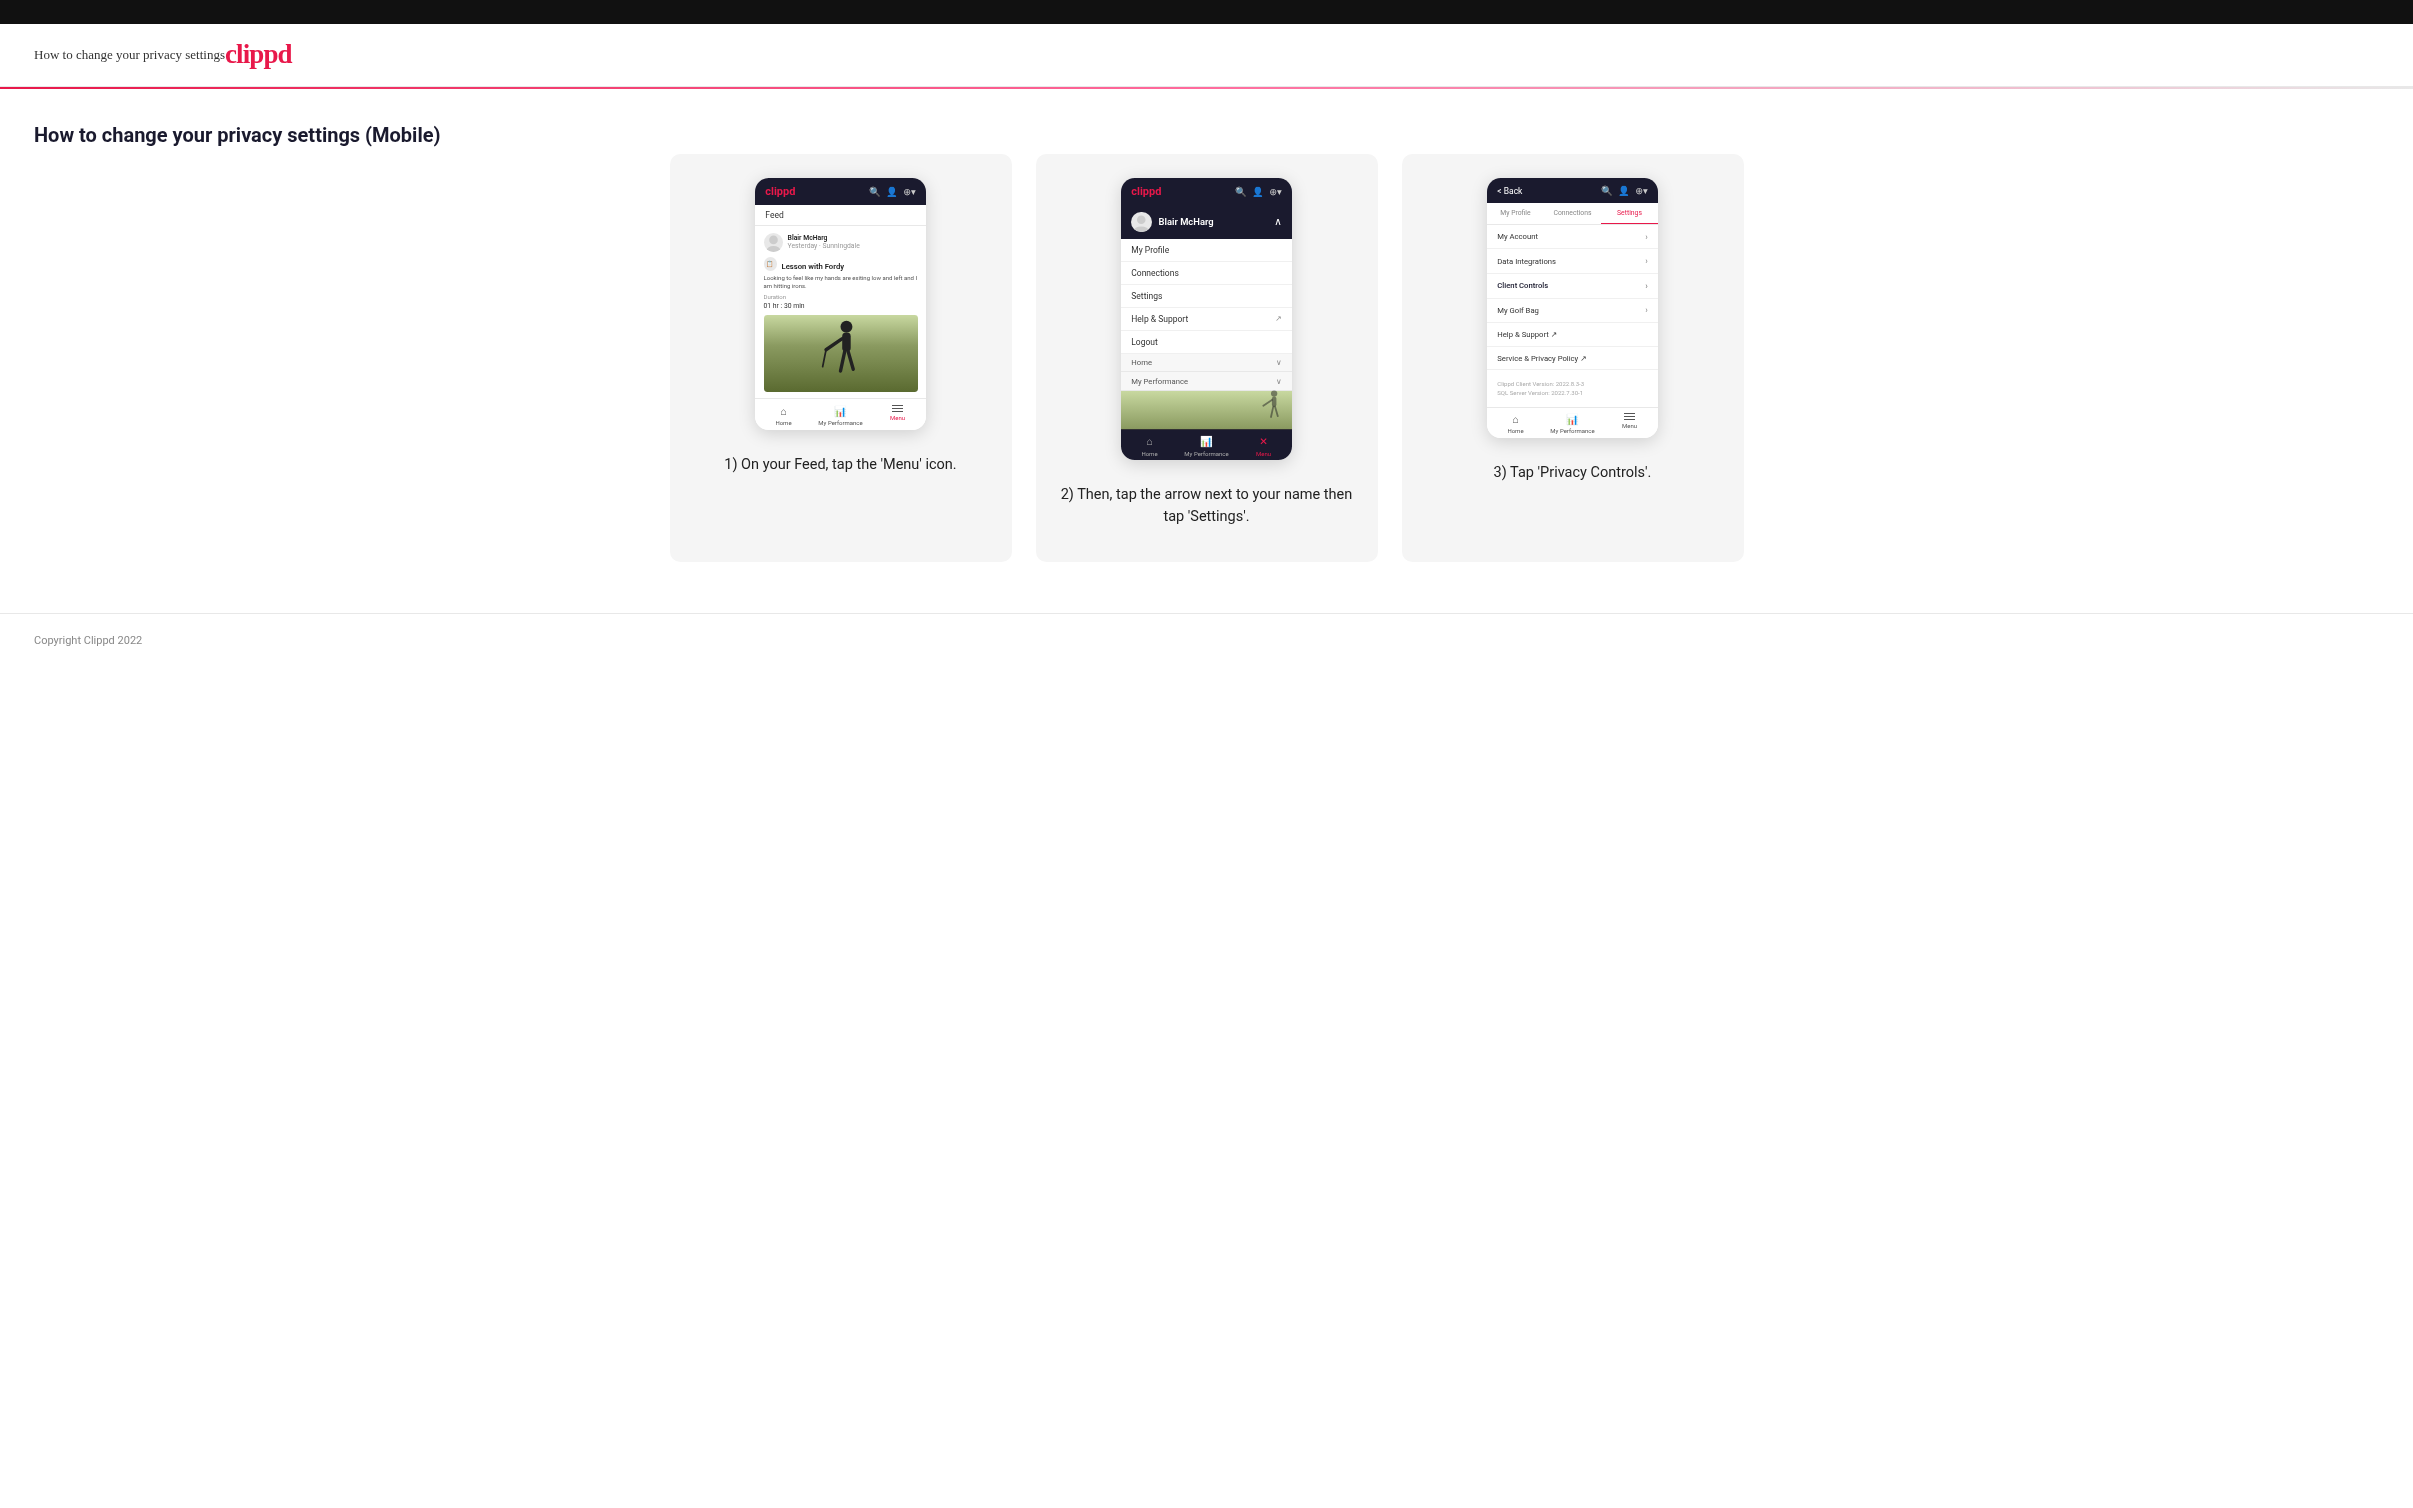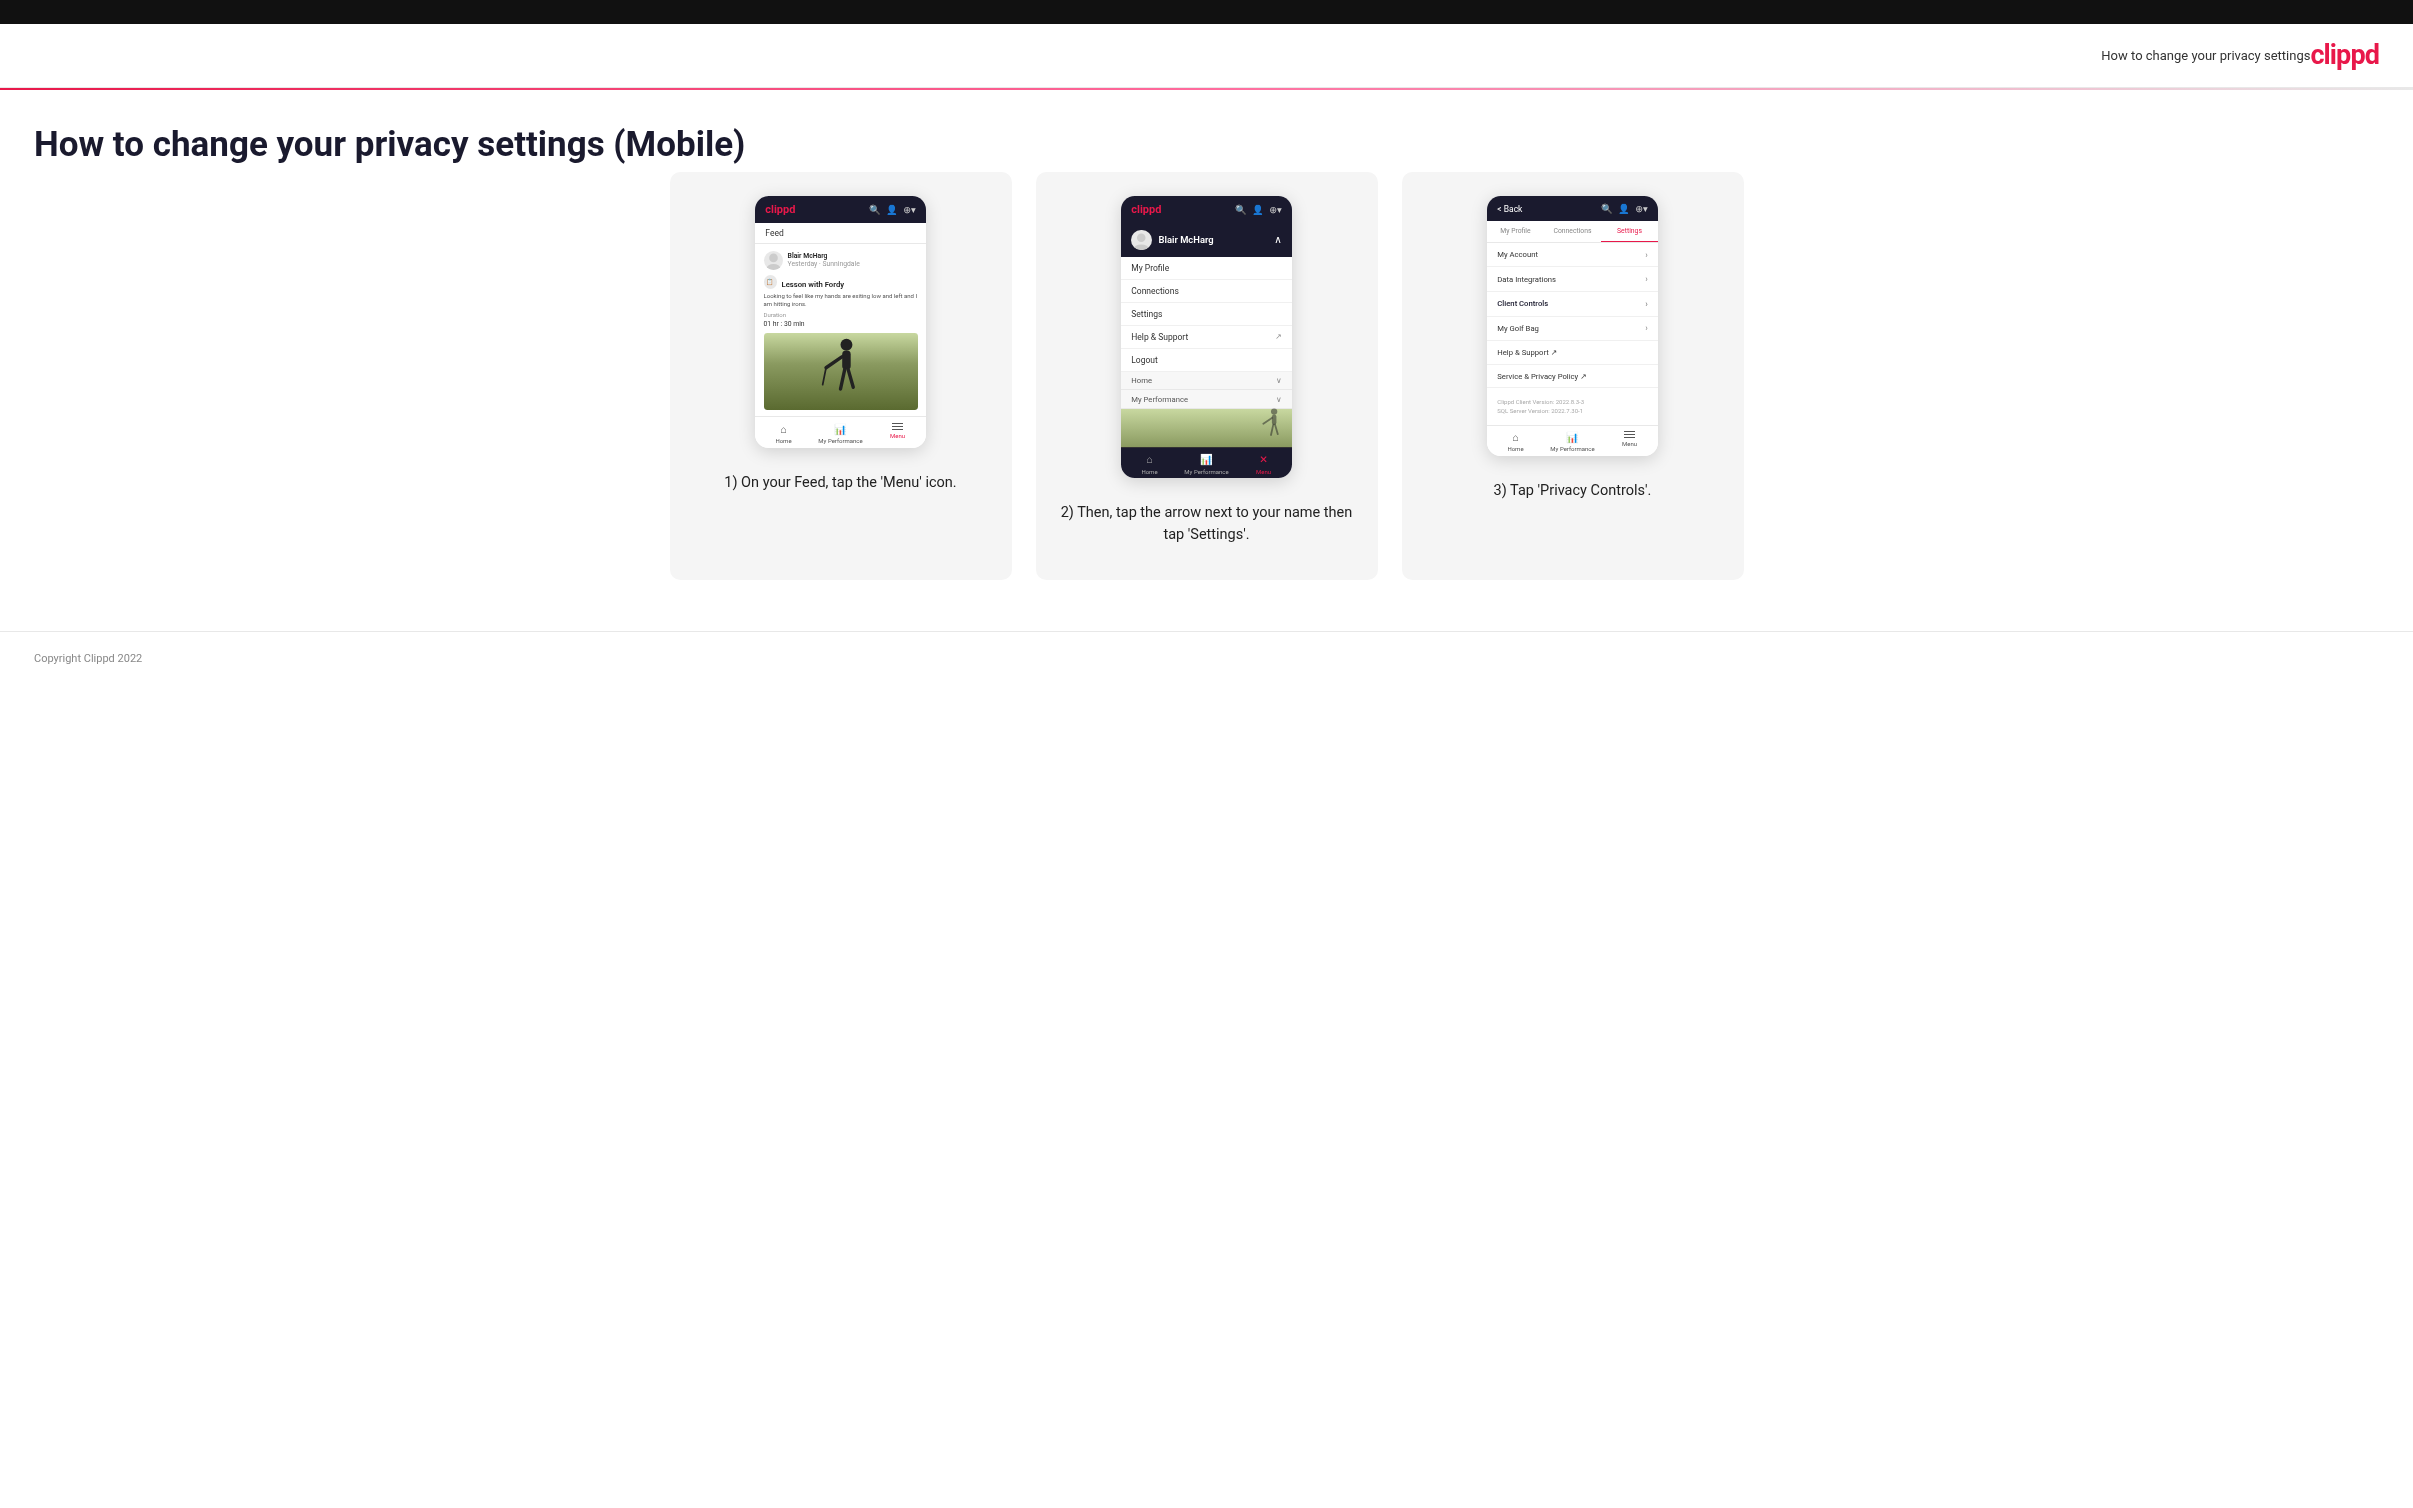--- a/index.html
+++ b/index.html
@@ -13,23 +13,24 @@
     .top-bar {
       background: #111;
       height: 24px;
       width: 100%;
     }
 
     
     .header {
       display: flex;
       align-items: center;
-      justify-content: flex-end;
+      justify-content: flex-start;
       padding: 15.4px 34px;
       border-bottom: 1.7px solid #e8e8e8;
+      font-family: Liberation Serif, serif;
     }
     .header-title {
       font-size: 13px;
       color: #333;
     }
     .logo {
       font-size: 27px;
       font-weight: 700;
       color: #e8184a;
       letter-spacing: -0.9px;
@@ -40,21 +41,21 @@
       height: 2.6px;
       background: linear-gradient(to right, #e8184a, #ff6b9d, #e8e8e8);
       margin: 0 0 34px 0;
     }
 
     
     .main {
       padding: 0 34px 51px 34px;
     }
     .page-heading {
-      font-size: 35px;
+      font-size: 20px;
       font-weight: 700;
       color: #1a1a2e;
       margin-bottom: 6.8px;
     }
     .page-subheading {
       font-size: 15.4px;
       color: #444;
       margin-bottom: 43px;
     }
 

